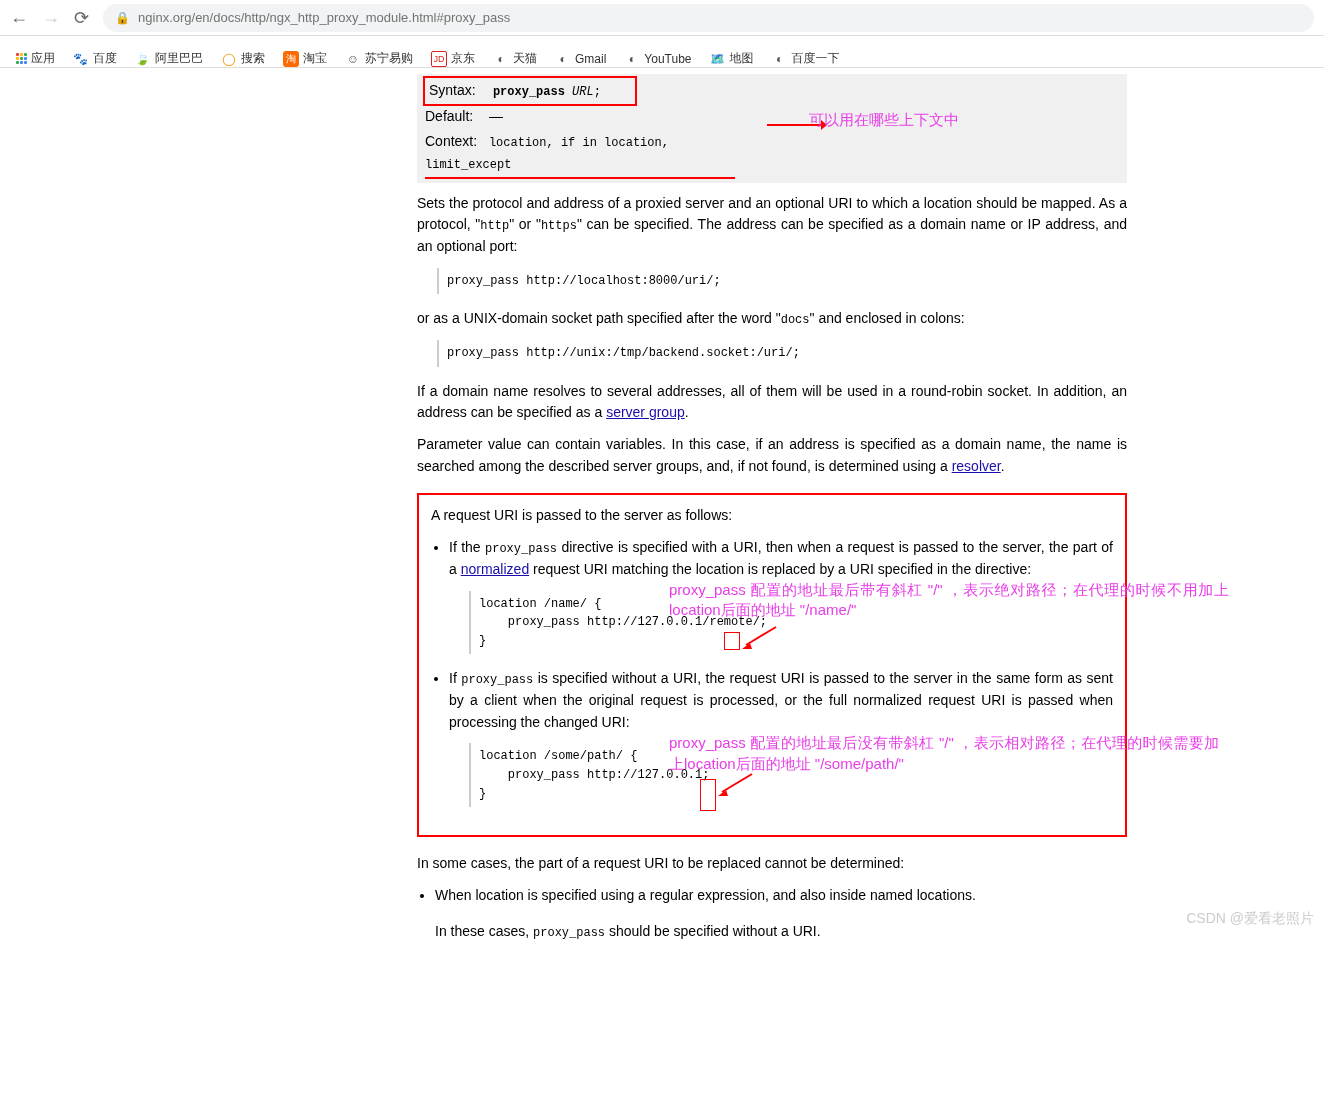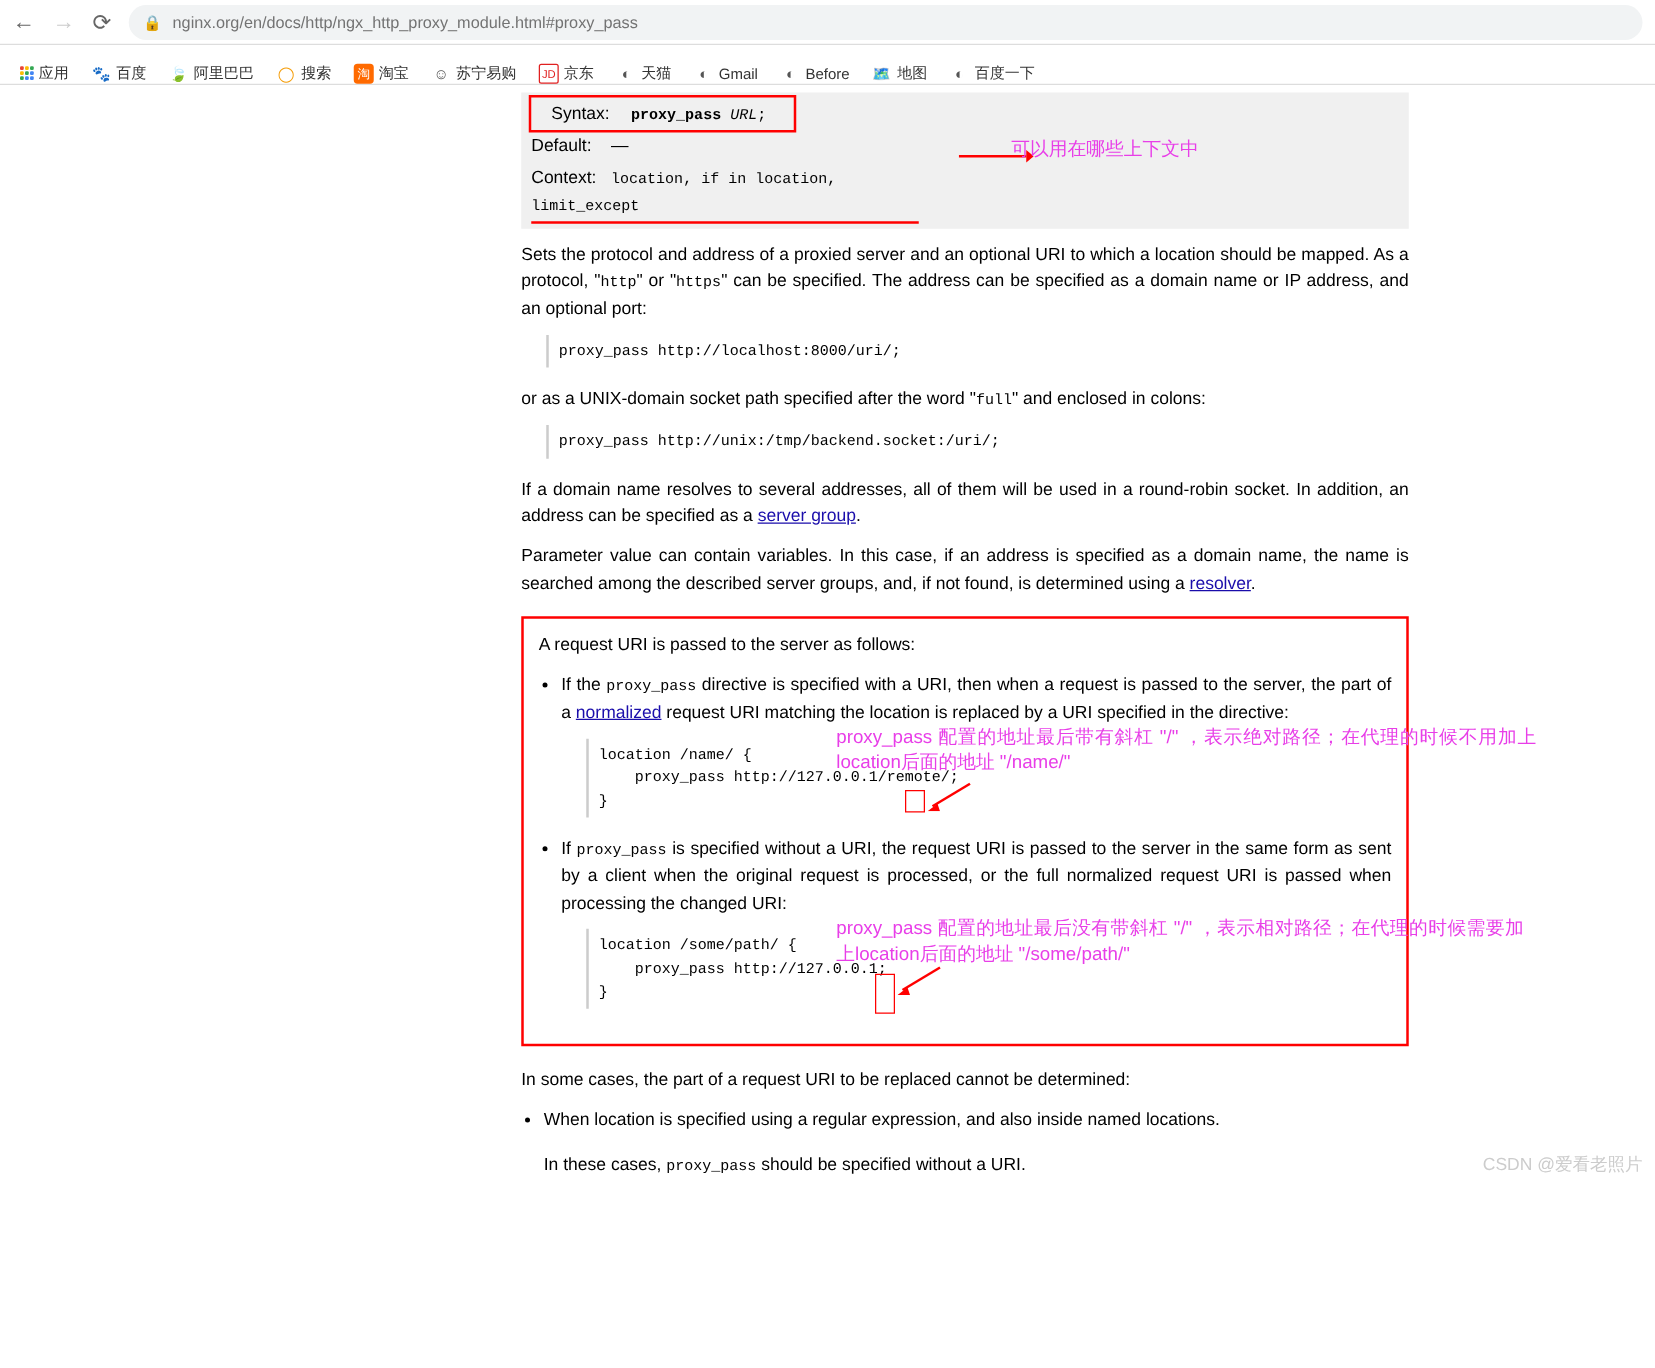--- a/index.html
+++ b/index.html
@@ -16,37 +16,37 @@
   .apps-icon span { background: #ea4335; border-radius: 1px; }
   .apps-icon span:nth-child(2), .apps-icon span:nth-child(4) { background: #fbbc05; }
   .apps-icon span:nth-child(3), .apps-icon span:nth-child(5), .apps-icon span:nth-child(7) { background: #34a853; }
   .apps-icon span:nth-child(6), .apps-icon span:nth-child(8), .apps-icon span:nth-child(9) { background: #4285f4; }
 
   .content { margin-left: 417px; width: 710px; padding-top: 6px; font-size: 14px; line-height: 1.55; color: #000; }
   .content p { text-align: justify; margin: 10px 0; }
   .directive-box { background: #f0f0f0; padding: 4px 8px; position: relative; }
   .directive-row { padding: 2px 0; }
   .directive-label { font-weight: normal; display: inline-block; width: 60px; }
-  .syntax-row { outline: 2px solid red; width: 210px; padding: 2px 16px; }
+  .syntax-row { outline: 2px solid red; width: 210px; padding: 2px 4px; }
   .context-row { border-bottom: 2px solid red; }
   .code-inline { font-family: "Courier New", monospace; font-size: 12px; }
   .ital { font-style: italic; font-family: "Courier New", monospace; font-size: 12px; }
   .mono { font-family: "Courier New", monospace; font-size: 12px; }
   a.link { color: #1a0dab; text-decoration: underline; }
   .codeblock { border-left: 2px solid #ccc; padding: 4px 0 4px 8px; margin: 10px 0 14px 20px; font-family: "Courier New", monospace; font-size: 12px; white-space: pre; }
   .red-frame { border: 2px solid red; padding: 10px 12px 14px 12px; margin-top: 16px; }
   ul.bul { margin-left: 18px; list-style: disc; }
   ul.bul > li { margin: 10px 0; text-align: justify; }
   .note-box { border: 1px solid #ccc; padding: 8px 12px; margin-top: 12px; }
   .anno { position: absolute; color: #e83ee8; font-size: 15px; line-height: 1.35; pointer-events: none; }
   .arrow-red { position: absolute; pointer-events: none; }
   .small-red-box { position: absolute; border: 1px solid red; pointer-events: none; }
   .rel { position: relative; }
   .page-wrap { position: relative; }
-  .watermark { position: absolute; right: 10px; bottom: 1px; color: #ccc; font-size: 14px; }
+  .watermark { position: absolute; right: 10px; bottom: 14px; color: #ccc; font-size: 14px; }
 </style>
 </head>
 <body>
 
 <div class="page-wrap">
 
 <div class="browser-bar">
   <span class="nav-icon">←</span>
   <span class="nav-icon" style="color:#ccc">→</span>
   <span class="nav-icon">⟳</span>
@@ -98,21 +98,21 @@
   <div class="bm-item">
         <span class="bm-icon" style="color:#555">◐</span>
         <span>天猫</span>
       </div>
   <div class="bm-item">
         <span class="bm-icon" style="color:#555">◐</span>
         <span>Gmail</span>
       </div>
   <div class="bm-item">
         <span class="bm-icon" style="color:#555">◐</span>
-        <span>Before</span>
+        <span>YouTube</span>
       </div>
   <div class="bm-item">
         <span class="bm-icon">🗺️</span>
         <span>地图</span>
       </div>
   <div class="bm-item">
         <span class="bm-icon" style="color:#555">◐</span>
         <span>百度一下</span>
       </div>
 </div>
@@ -139,21 +139,21 @@
     <div class="anno" style="left:392px;top:36px">可以用在哪些上下文中</div>
   </div>
 
   <p>
     <span>Sets the protocol and address of a proxied server and an optional URI to which a location should be mapped. As a protocol, "</span><span class="mono">http</span><span>" or "</span><span class="mono">https</span><span>" can be specified. The address can be specified as a domain name or IP address, and an optional port:</span>
   </p>
 
   <div class="codeblock">proxy_pass http://localhost:8000/uri/;</div>
 
   <p>
-    <span>or as a UNIX-domain socket path specified after the word "</span><span class="mono">full</span><span>" and enclosed in colons:</span>
+    <span>or as a UNIX-domain socket path specified after the word "</span><span class="mono">docs</span><span>" and enclosed in colons:</span>
   </p>
 
   <div class="codeblock">proxy_pass http://unix:/tmp/backend.socket:/uri/;</div>
 
   <p>
     <span>If a domain name resolves to several addresses, all of them will be used in a round-robin socket. In addition, an address can be specified as a </span><a class="link" href="#">server group</a>.
   </p>
 
   <p>
     <span>Parameter value can contain variables. In this case, if an address is specified as a domain name, the name is searched among the described server groups, and, if not found, is determined using a </span><a class="link" href="#">resolver</a>.

